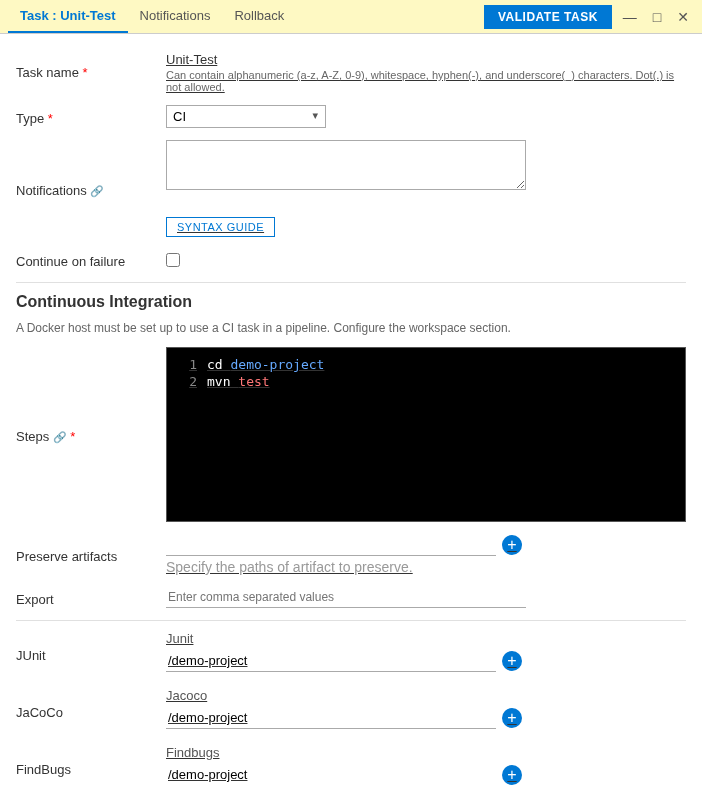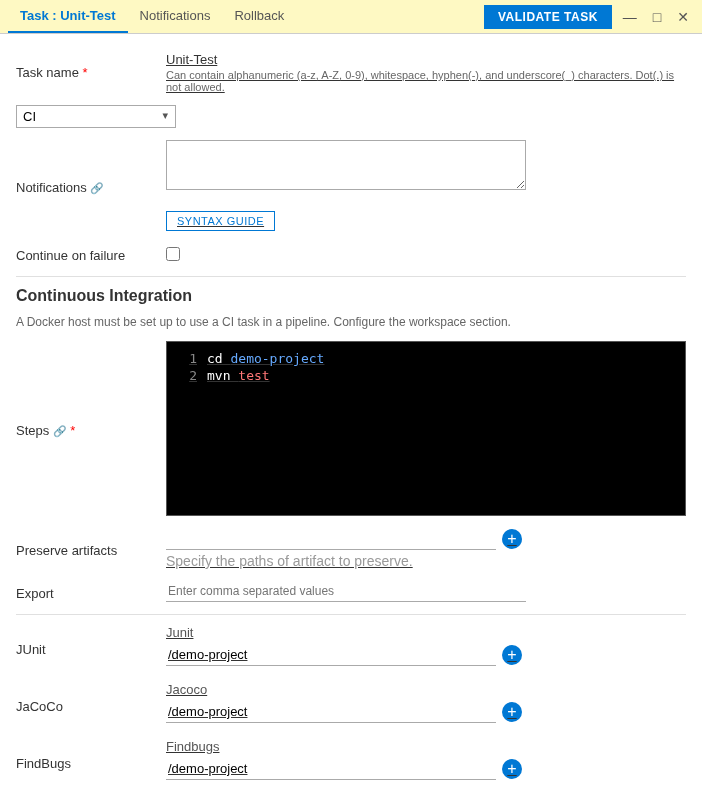--- a/index.html
+++ b/index.html
@@ -136,21 +136,21 @@
       width: 360px;
       height: 50px;
       border: 1px solid #aaa;
       font-size: 12px;
       resize: both;
       padding: 4px;
       font-family: monospace;
     }
     .syntax-guide-btn {
       display: block;
-      margin-top: 18px;
+      margin-top: 24px;
       border: 1px solid #0078d4;
       color: #0078d4;
       background: #fff;
       font-size: 11px;
       padding: 3px 10px;
       cursor: pointer;
       text-transform: uppercase;
       letter-spacing: 0.5px;
     }
 
@@ -326,20 +326,24 @@
       <span>Task name</span>
       <span class="required"> *</span>
     </div>
     <div class="form-value">
       <div class="field-value">Unit-Test</div>
       <div class="field-hint">Can contain alphanumeric (a-z, A-Z, 0-9), whitespace, hyphen(-), and underscore(_) characters. Dot(.) is not allowed.</div>
     </div>
   </div>
 
   <div class="form-row">
+    <div class="form-label">
+      <span>Type</span>
+      <span class="required"> *</span>
+    </div>
     <div class="form-value">
       <div class="select-wrapper">
         <select class="type-select">
           <option>CI</option>
           <option>Maven</option>
           <option>Gradle</option>
           <option>Ant</option>
         </select>
       </div>
     </div>

